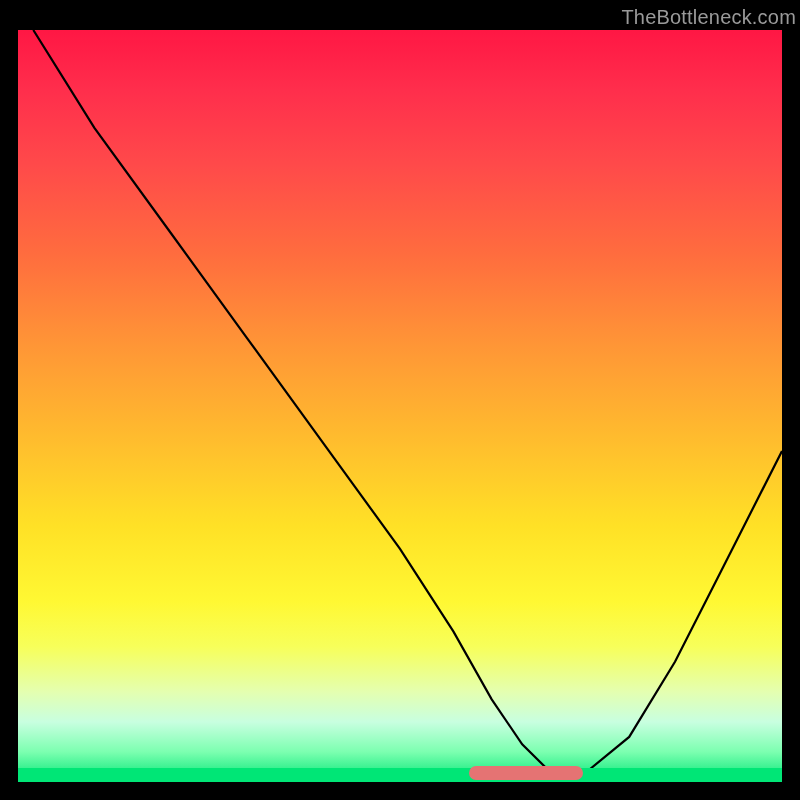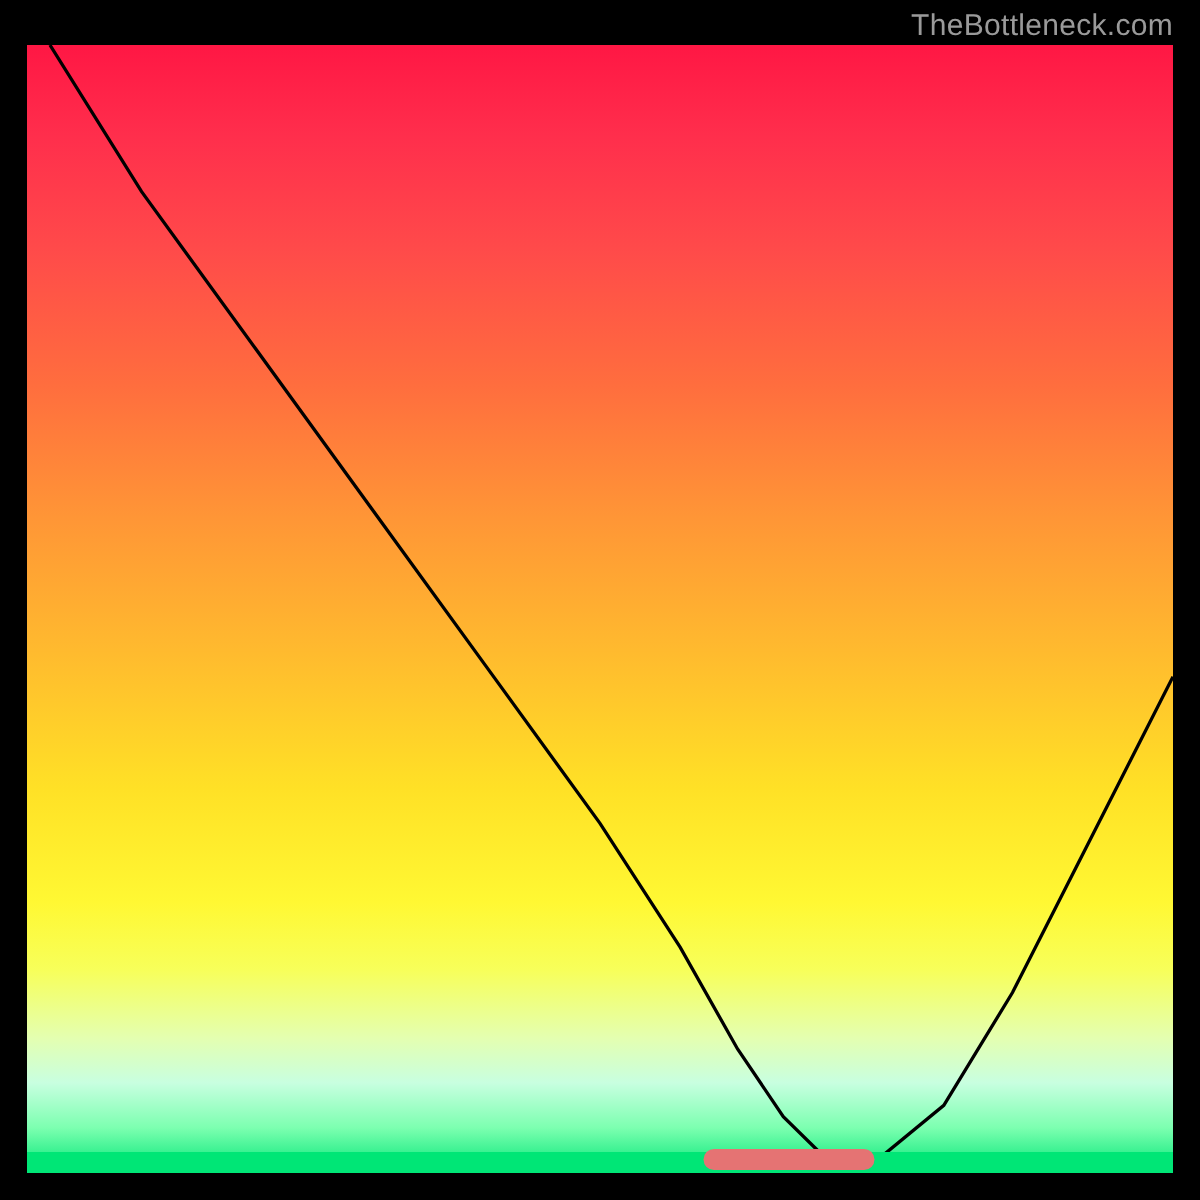--- a/index.html
+++ b/index.html
@@ -18,21 +18,21 @@
       #fff833 76%,
       #f7ff5a 82%,
       #e4ffb0 88%,
       #c8ffe0 92%,
       #7cffb0 96%,
       #00e676 100%);
   }
   .curve { position: absolute; inset: 0; }
   .bottom-band { position: absolute; left: 0; right: 0; bottom: 0; height: 14px; background: #00e676; }
   .pink-seg { position: absolute; height: 14px; background: #e57373; border-radius: 7px; bottom: 2px; }
-  .watermark { position: absolute; right: 18px; top: 6px; color: #9a9a9a; font-size: 20px; font-weight: 500; letter-spacing: 0.2px; }
+  .watermark { position: absolute; right: 4px; top: 6px; color: #9a9a9a; font-size: 20px; font-weight: 500; letter-spacing: 0.2px; }
 </style>
 </head>
 <body>
 
 <div class="frame">
   <div class="gradient"></div>
 
   <svg class="curve" viewBox="0 0 764 752" preserveAspectRatio="none">
     <path id="curve-path" fill="none" stroke="#000" stroke-width="2.2" d="M15.3 0.0 L76.4 97.8 L152.8 203.0 L229.2 308.3 L305.6 413.6 L382.0 518.9 L435.5 601.6 L473.7 669.3 L504.2 714.4 L534.8 744.5 L565.4 744.5 L611.2 706.9 L657.0 631.7 L702.9 541.4 L764.0 421.1"></path>
   </svg>

